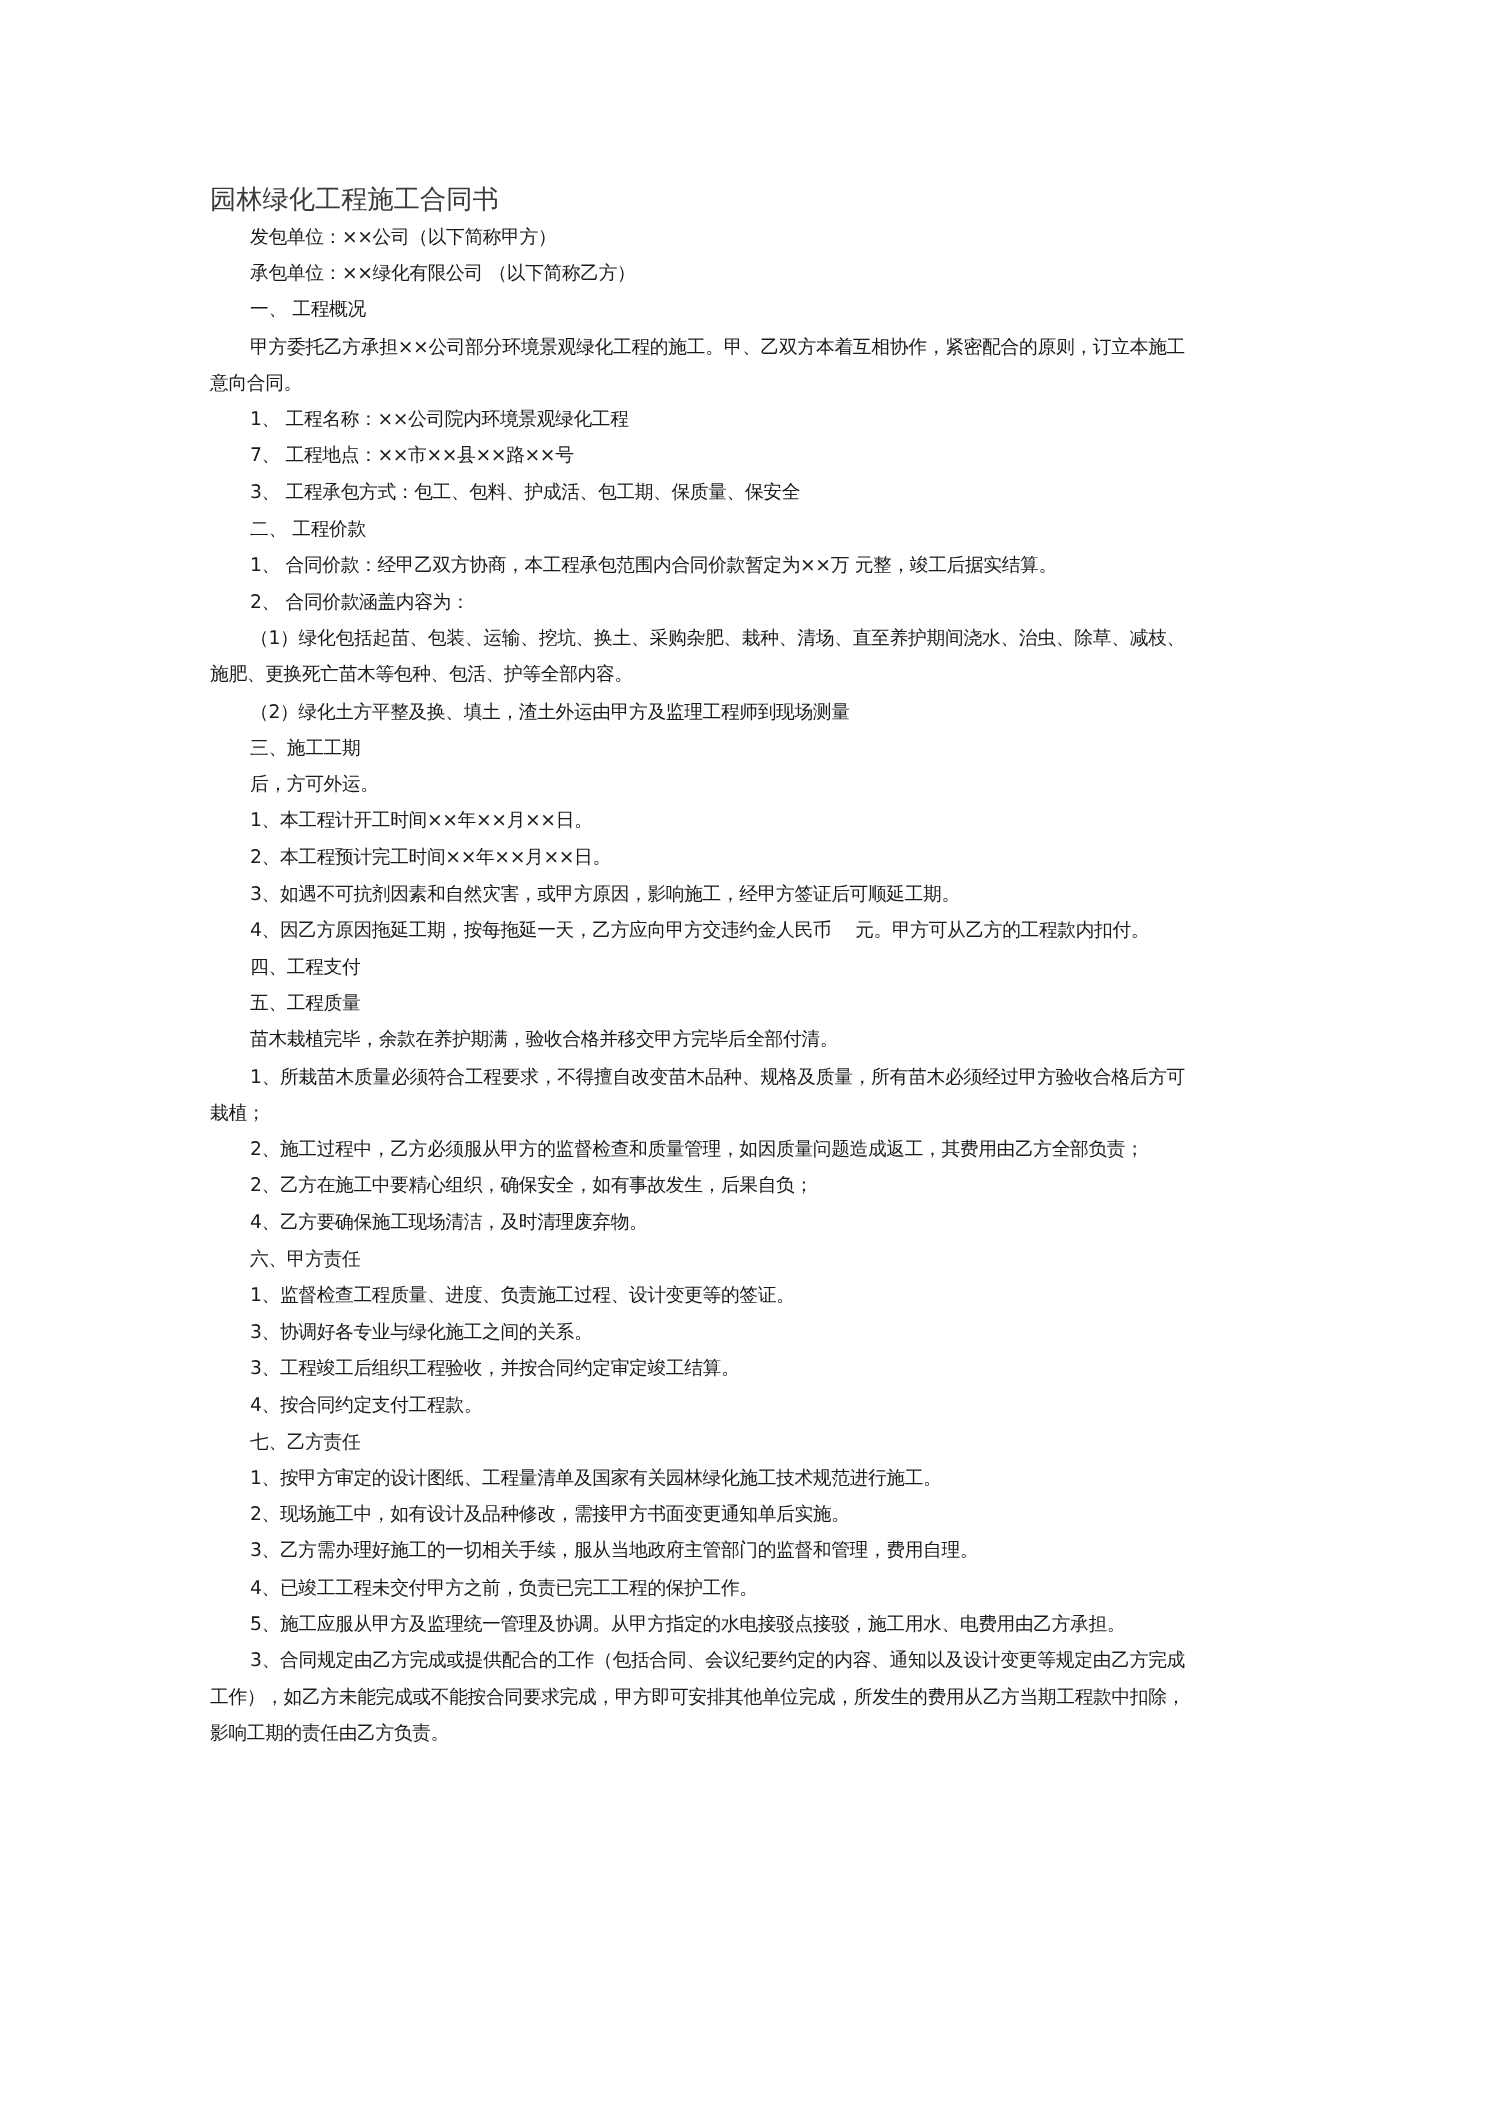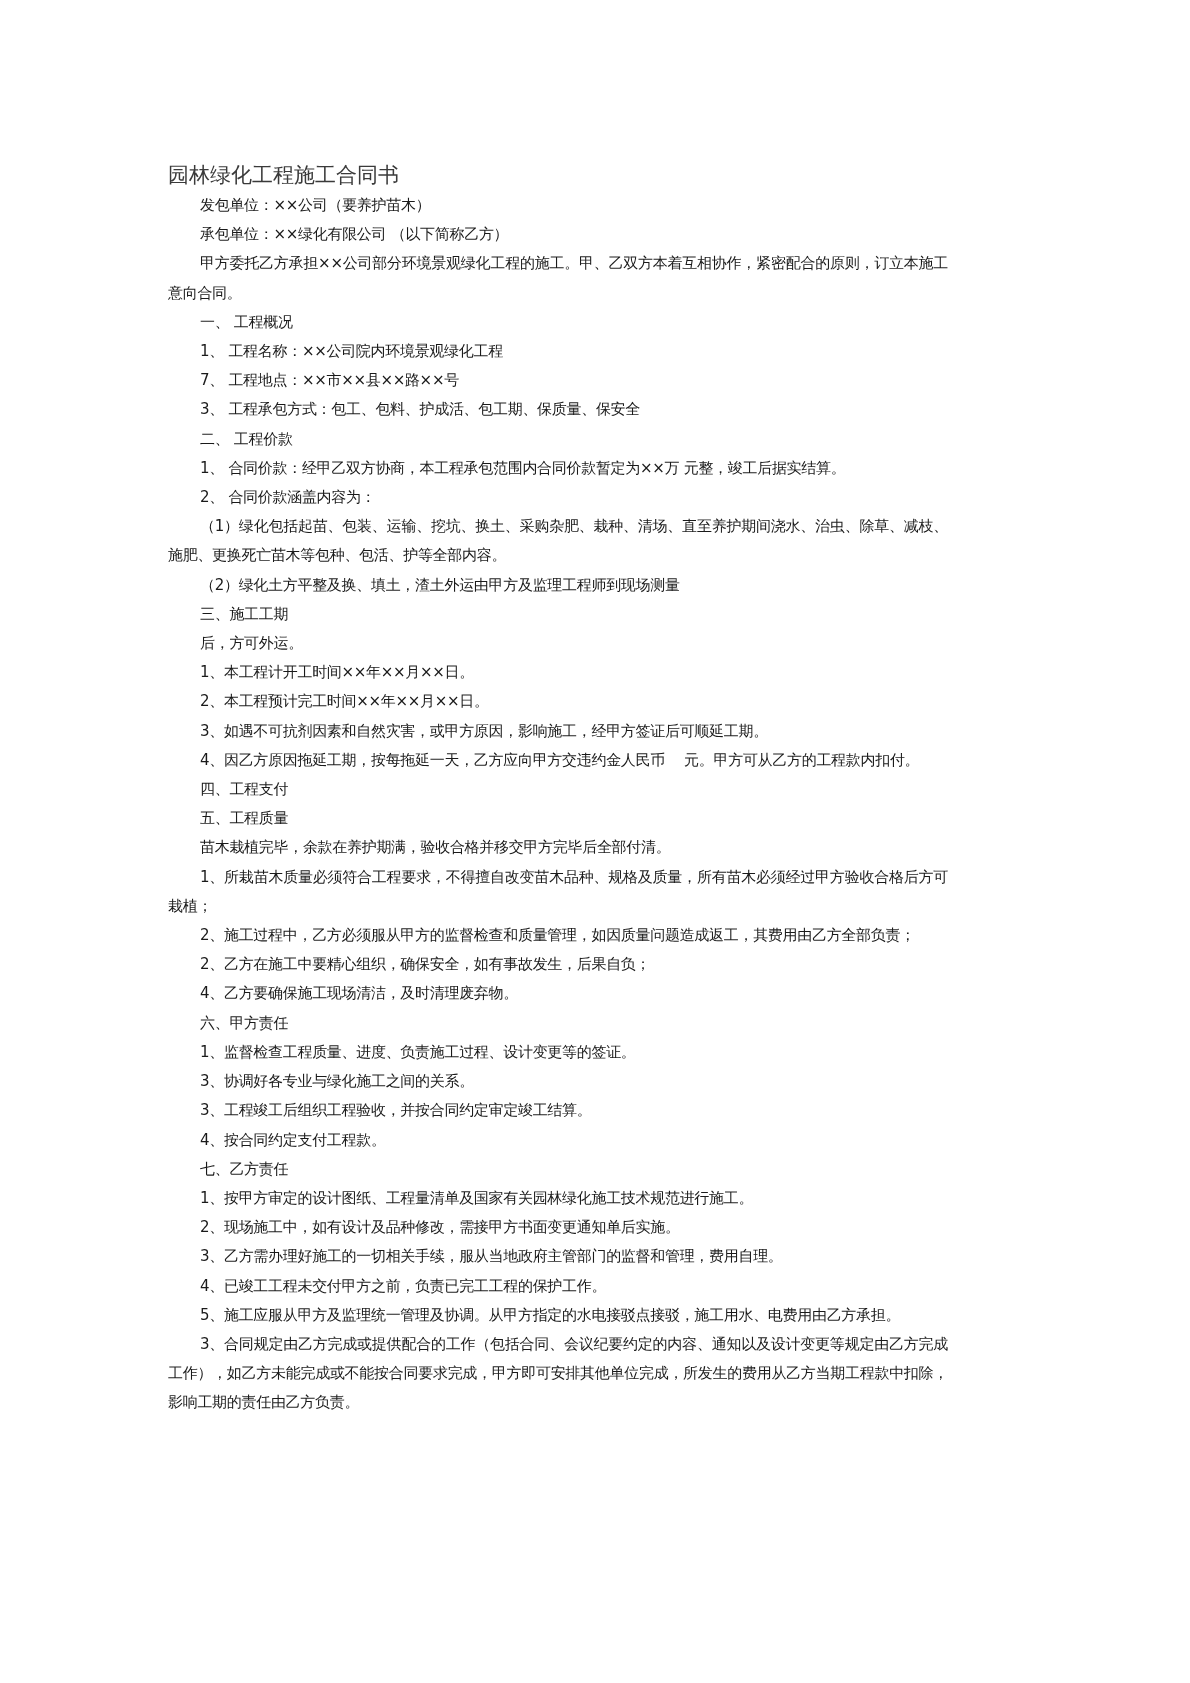--- a/index.html
+++ b/index.html
@@ -6,21 +6,20 @@
   body { width: 1190px; height: 1683px; position: relative; overflow: hidden; }
   .page {
     position: absolute;
     left: 168px;
     top: 143px;
     width: 780px;
     color: #1a1a1a;
     font-family: "DejaVu Sans", "Liberation Sans", sans-serif;
     font-size: 15px;
     letter-spacing: -0.3px;
-    margin-top: 16px;
   }
   .title {
     font-family: "DejaVu Serif", "Liberation Serif", serif;
     font-size: 21px;
     color: #3a3a3a;
     line-height: 32px;
     height: 32px;
     margin: 0 0 0 0;
     letter-spacing: 0px;
     font-weight: normal;
@@ -30,24 +29,24 @@
     line-height: 29.2px;
     text-indent: 32px;
     text-align: justify;
   }
 </style>
 </head>
 <body>
 
 <div class="page">
   <h1 class="title">园林绿化工程施工合同书</h1>
-  <p class="p">发包单位：××公司（要养护苗木）</p>
+  <p class="p">发包单位：××公司（以下简称甲方）</p>
   <p class="p">承包单位：××绿化有限公司 （以下简称乙方）</p>
+  <p class="p">一、 工程概况</p>
   <p class="p">甲方委托乙方承担××公司部分环境景观绿化工程的施工。甲、乙双方本着互相协作，紧密配合的原则，订立本施工意向合同。</p>
-  <p class="p">一、 工程概况</p>
   <p class="p">1、 工程名称：××公司院内环境景观绿化工程</p>
   <p class="p">7、 工程地点：××市××县××路××号</p>
   <p class="p">3、 工程承包方式：包工、包料、护成活、包工期、保质量、保安全</p>
   <p class="p">二、 工程价款</p>
   <p class="p">1、 合同价款：经甲乙双方协商，本工程承包范围内合同价款暂定为××万 元整，竣工后据实结算。</p>
   <p class="p">2、 合同价款涵盖内容为：</p>
   <p class="p">（1）绿化包括起苗、包装、运输、挖坑、换土、采购杂肥、栽种、清场、直至养护期间浇水、治虫、除草、减枝、施肥、更换死亡苗木等包种、包活、护等全部内容。</p>
   <p class="p">（2）绿化土方平整及换、填土，渣土外运由甲方及监理工程师到现场测量</p>
   <p class="p">三、施工工期</p>
   <p class="p">后，方可外运。</p>

